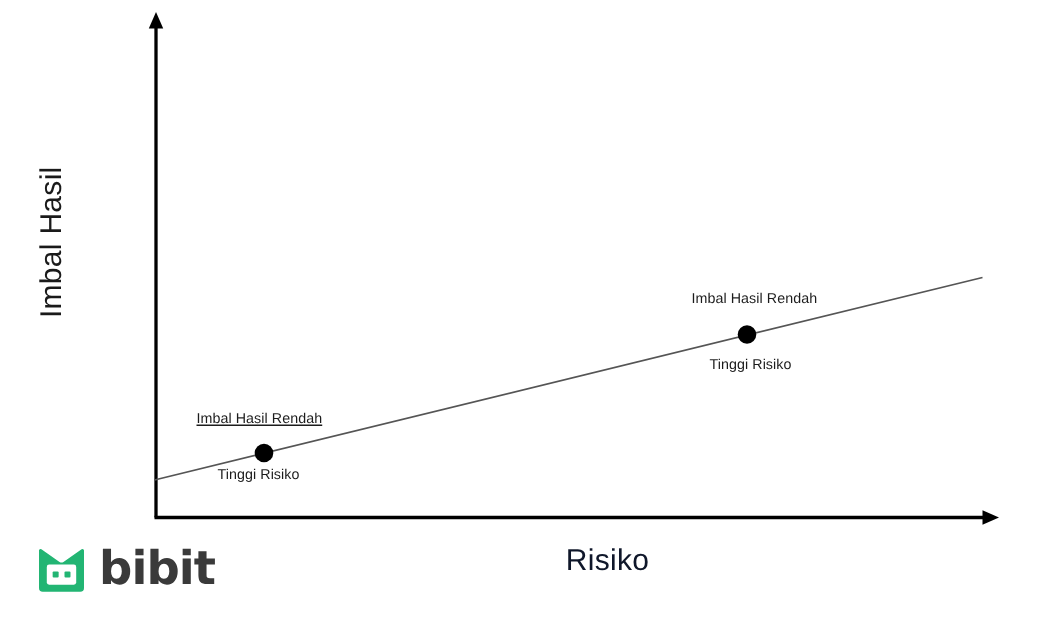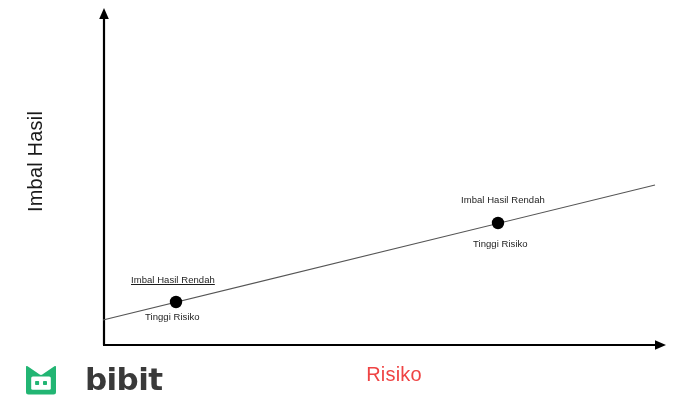--- a/index.html
+++ b/index.html
@@ -32,26 +32,26 @@
     width: 180px;
     text-align: center;
     transform: rotate(-90deg);
     font-size: 20px;
     color: #1a1a1a;
     letter-spacing: 0.2px;
     white-space: nowrap;
   }
   .axis-title-x {
     position: absolute;
-    left: 294px;
+    left: 305px;
     top: 363px;
     width: 200px;
     text-align: center;
     font-size: 20px;
-    color: #ef4444;
+    color: #0f172a;
     letter-spacing: 0.2px;
     white-space: nowrap;
   }
   
   .point-label {
     position: absolute;
     font-size: 9.5px;
     color: #1c1c1c;
     white-space: nowrap;
     letter-spacing: 0.05px;
@@ -60,21 +60,21 @@
   .lbl-low-risk    { left: 145px; top: 311px; }
   .lbl-high-return { left: 461px; top: 194px; }
   .lbl-high-risk   { left: 473px; top: 238px; text-align: right; }
   
   .brand {
     position: absolute;
     left: 22px;
     top: 362px;
     display: flex;
     align-items: center;
-    gap: 25px;
+    gap: 6px;
   }
   .brand-mark {
     width: 38px;
     height: 34px;
     display: block;
   }
   .brand-word {
     font-size: 31px;
     font-weight: bold;
     color: #3a3a3a;

